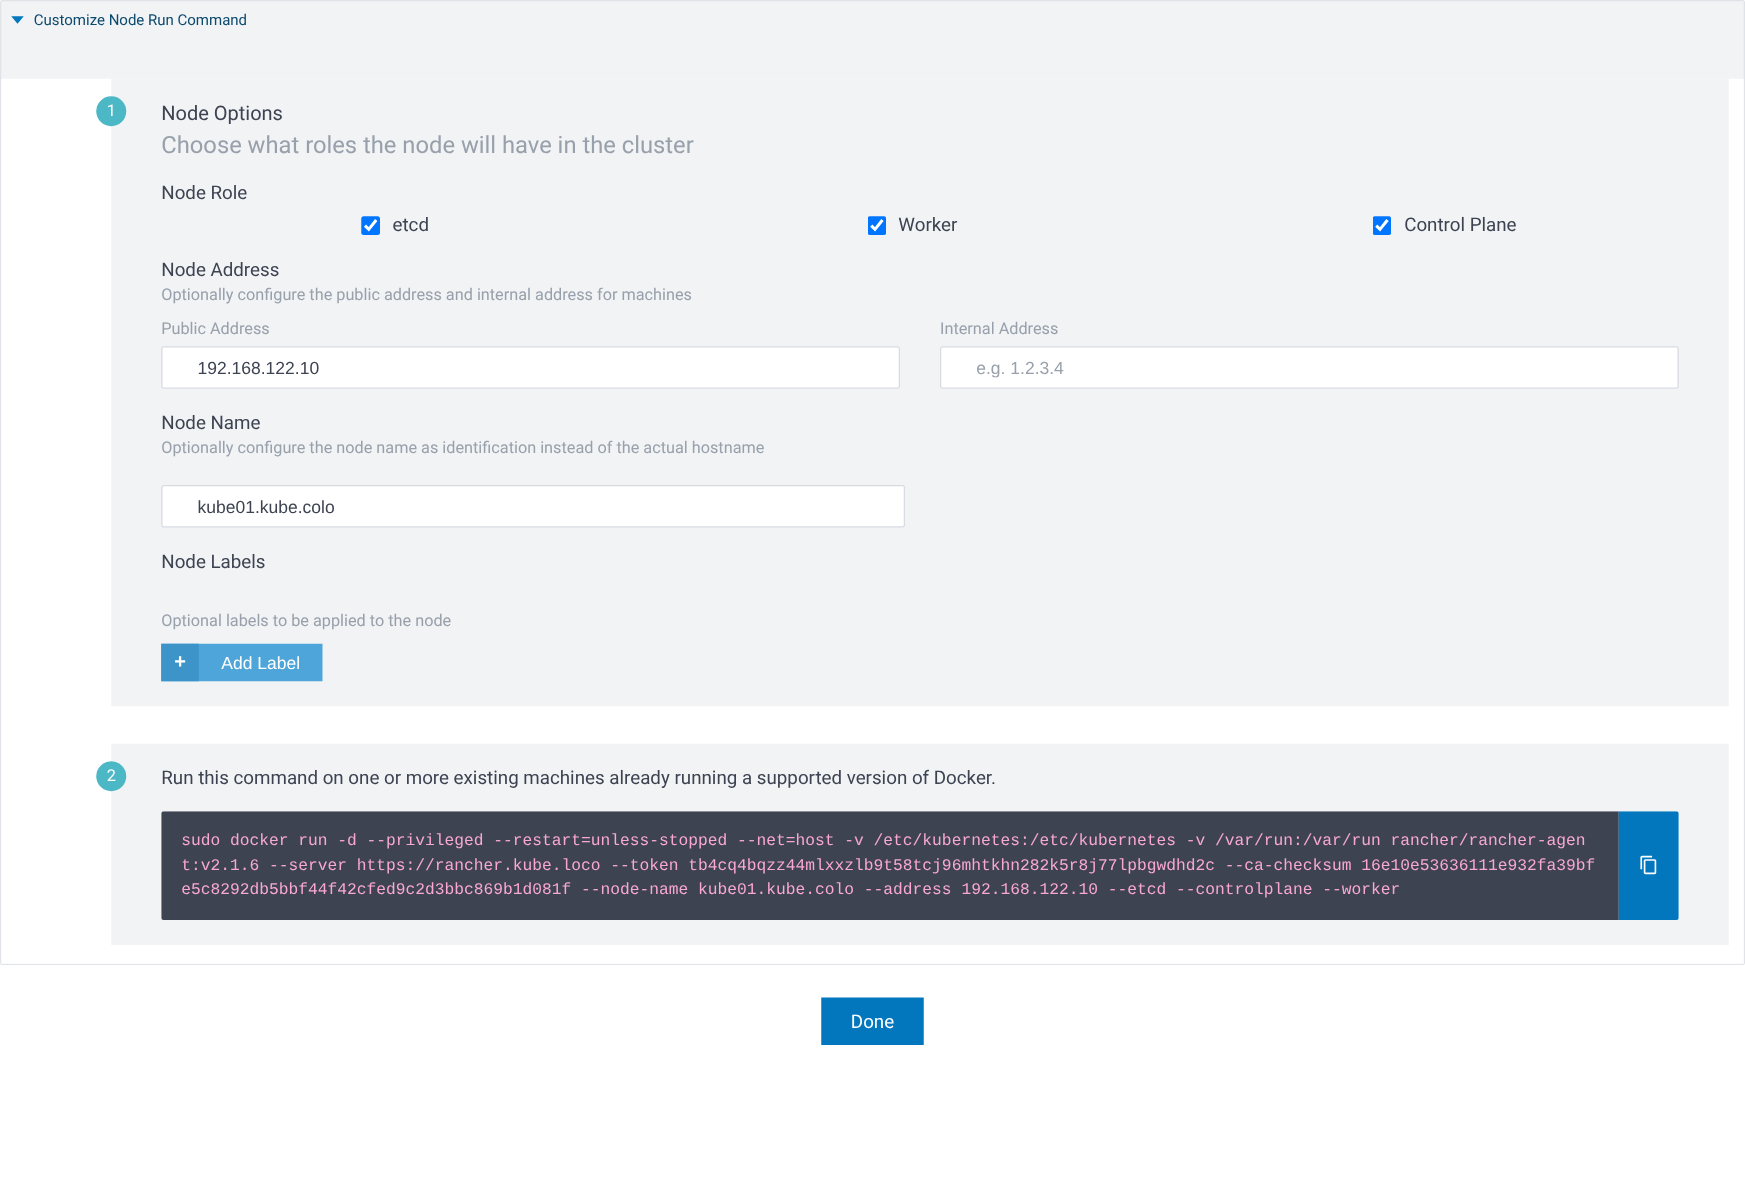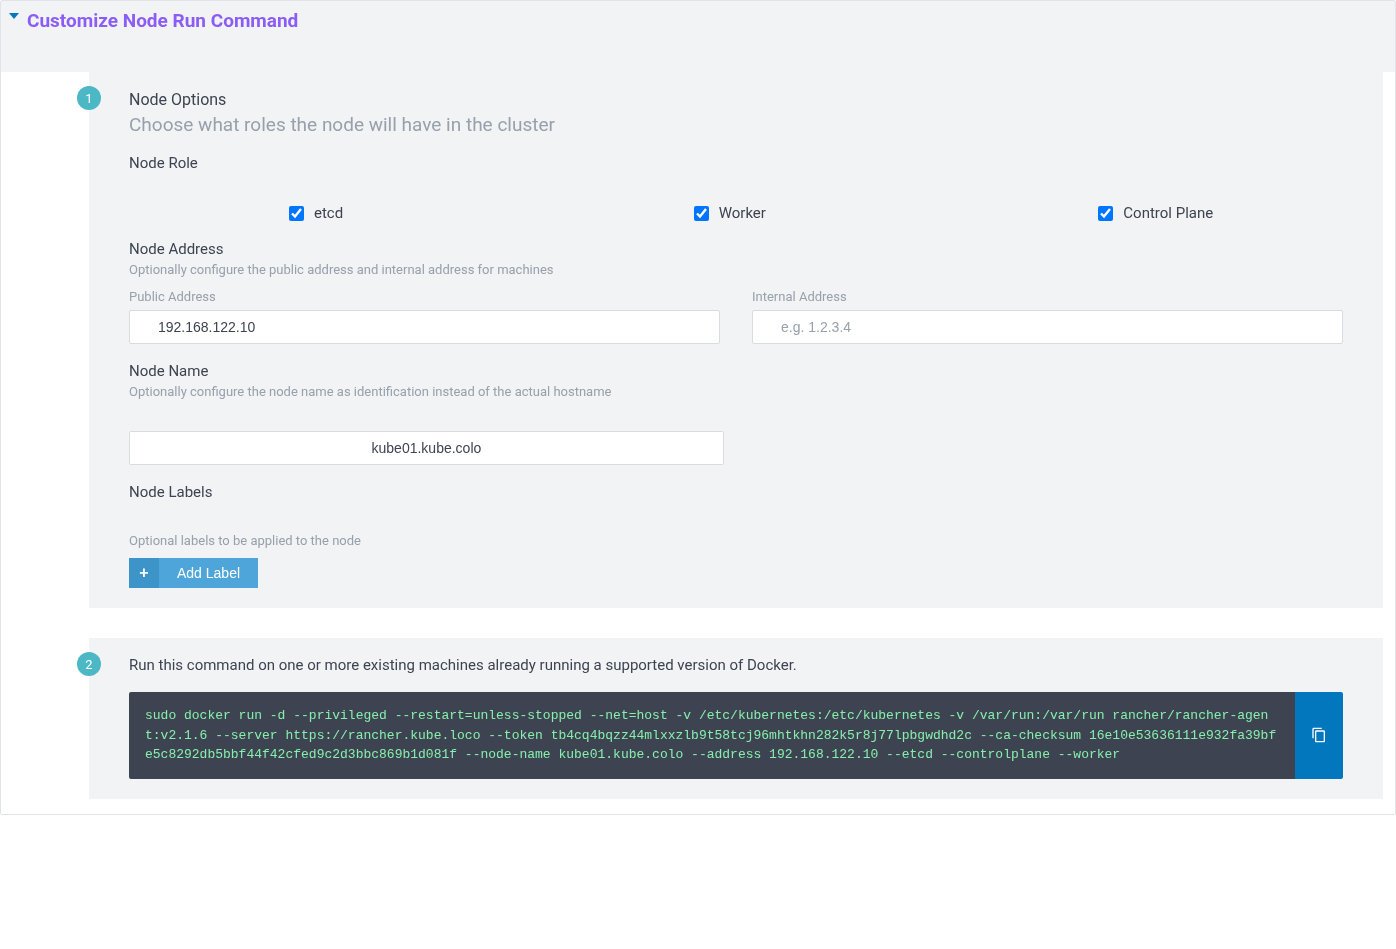--- a/index.html
+++ b/index.html
@@ -31,23 +31,23 @@
     .collapse-caret {
       margin-top: 4px;
       margin-right: 8px;
       width: 0;
       height: 0;
       border-left: 5px solid transparent;
       border-right: 5px solid transparent;
       border-top: 6px solid #0277bd;
     }
     .panel-title {
-      font-size: 19px;
-      font-weight: 700;
-      color: #8b5cf6;
+      font-size: 12px;
+      font-weight: 400;
+      color: #0c4a6e;
       margin-bottom: 2px;
     }
     .panel-subtitle {
       font-size: 13px;
       color: #98a0ab;
     }
     .inner-content {
       background: #fff;
       padding-bottom: 15px;
     }
@@ -96,21 +96,21 @@
     .field-heading:first-of-type {
       margin-top: 0;
     }
     .field-subheading {
       font-size: 13px;
       color: #98a0ab;
       margin-bottom: 12px;
     }
     .role-row {
       display: flex;
-      margin-top: 32px;
+      margin-top: 8px;
       margin-bottom: 10px;
       justify-content: space-between;
     }
     .role-item {
       flex: 1;
       display: flex;
       align-items: center;
       justify-content: flex-start;
       padding-left: 160px;
     }
@@ -149,22 +149,21 @@
       font-size: 14px;
       color: #3d4351;
       background: #fff;
       font-family: Liberation Sans, sans-serif;
     }
     .text-input::placeholder {
       color: #98a0ab;
     }
     .node-name-input {
       width: 49%;
-      margin-top: 20px;
-      text-align: center;
+      margin-top: 10px;
     }
     .add-label-btn {
       display: inline-flex;
       align-items: center;
       background: #4ea5d9;
       color: #fff;
       border: none;
       padding: 0;
       cursor: pointer;
       font-size: 14px;
@@ -190,21 +189,21 @@
       margin-bottom: 18px;
     }
     .command-box {
       display: flex;
       border-radius: 2px;
       overflow: hidden;
     }
     .command-pre {
       flex: 1;
       background: #3d4351;
-      color: #86efac;
+      color: #f9a8d4;
       padding: 14px 16px;
       font-family: "SFMono-Regular", Consolas, "Liberation Mono", Menlo, monospace;
       font-size: 13px;
       line-height: 1.5;
       white-space: pre-wrap;
       word-break: break-all;
     }
     .copy-btn {
       width: 48px;
       background: #0277bd;
@@ -312,14 +311,17 @@
             <svg class="copy-icon" viewBox="0 0 24 24">
               <path d="M16 1H4c-1.1 0-2 .9-2 2v14h2V3h12V1zm3 4H8c-1.1 0-2 .9-2 2v14c0 1.1.9 2 2 2h11c1.1 0 2-.9 2-2V7c0-1.1-.9-2-2-2zm0 16H8V7h11v14z"></path>
             </svg>
           </button>
         </div>
       </div>
 
     </div>
   </div>
 
+  <div class="done-row">
+    <button class="done-btn">Done</button>
+  </div>
 
 </div>
 
 </body></html>

